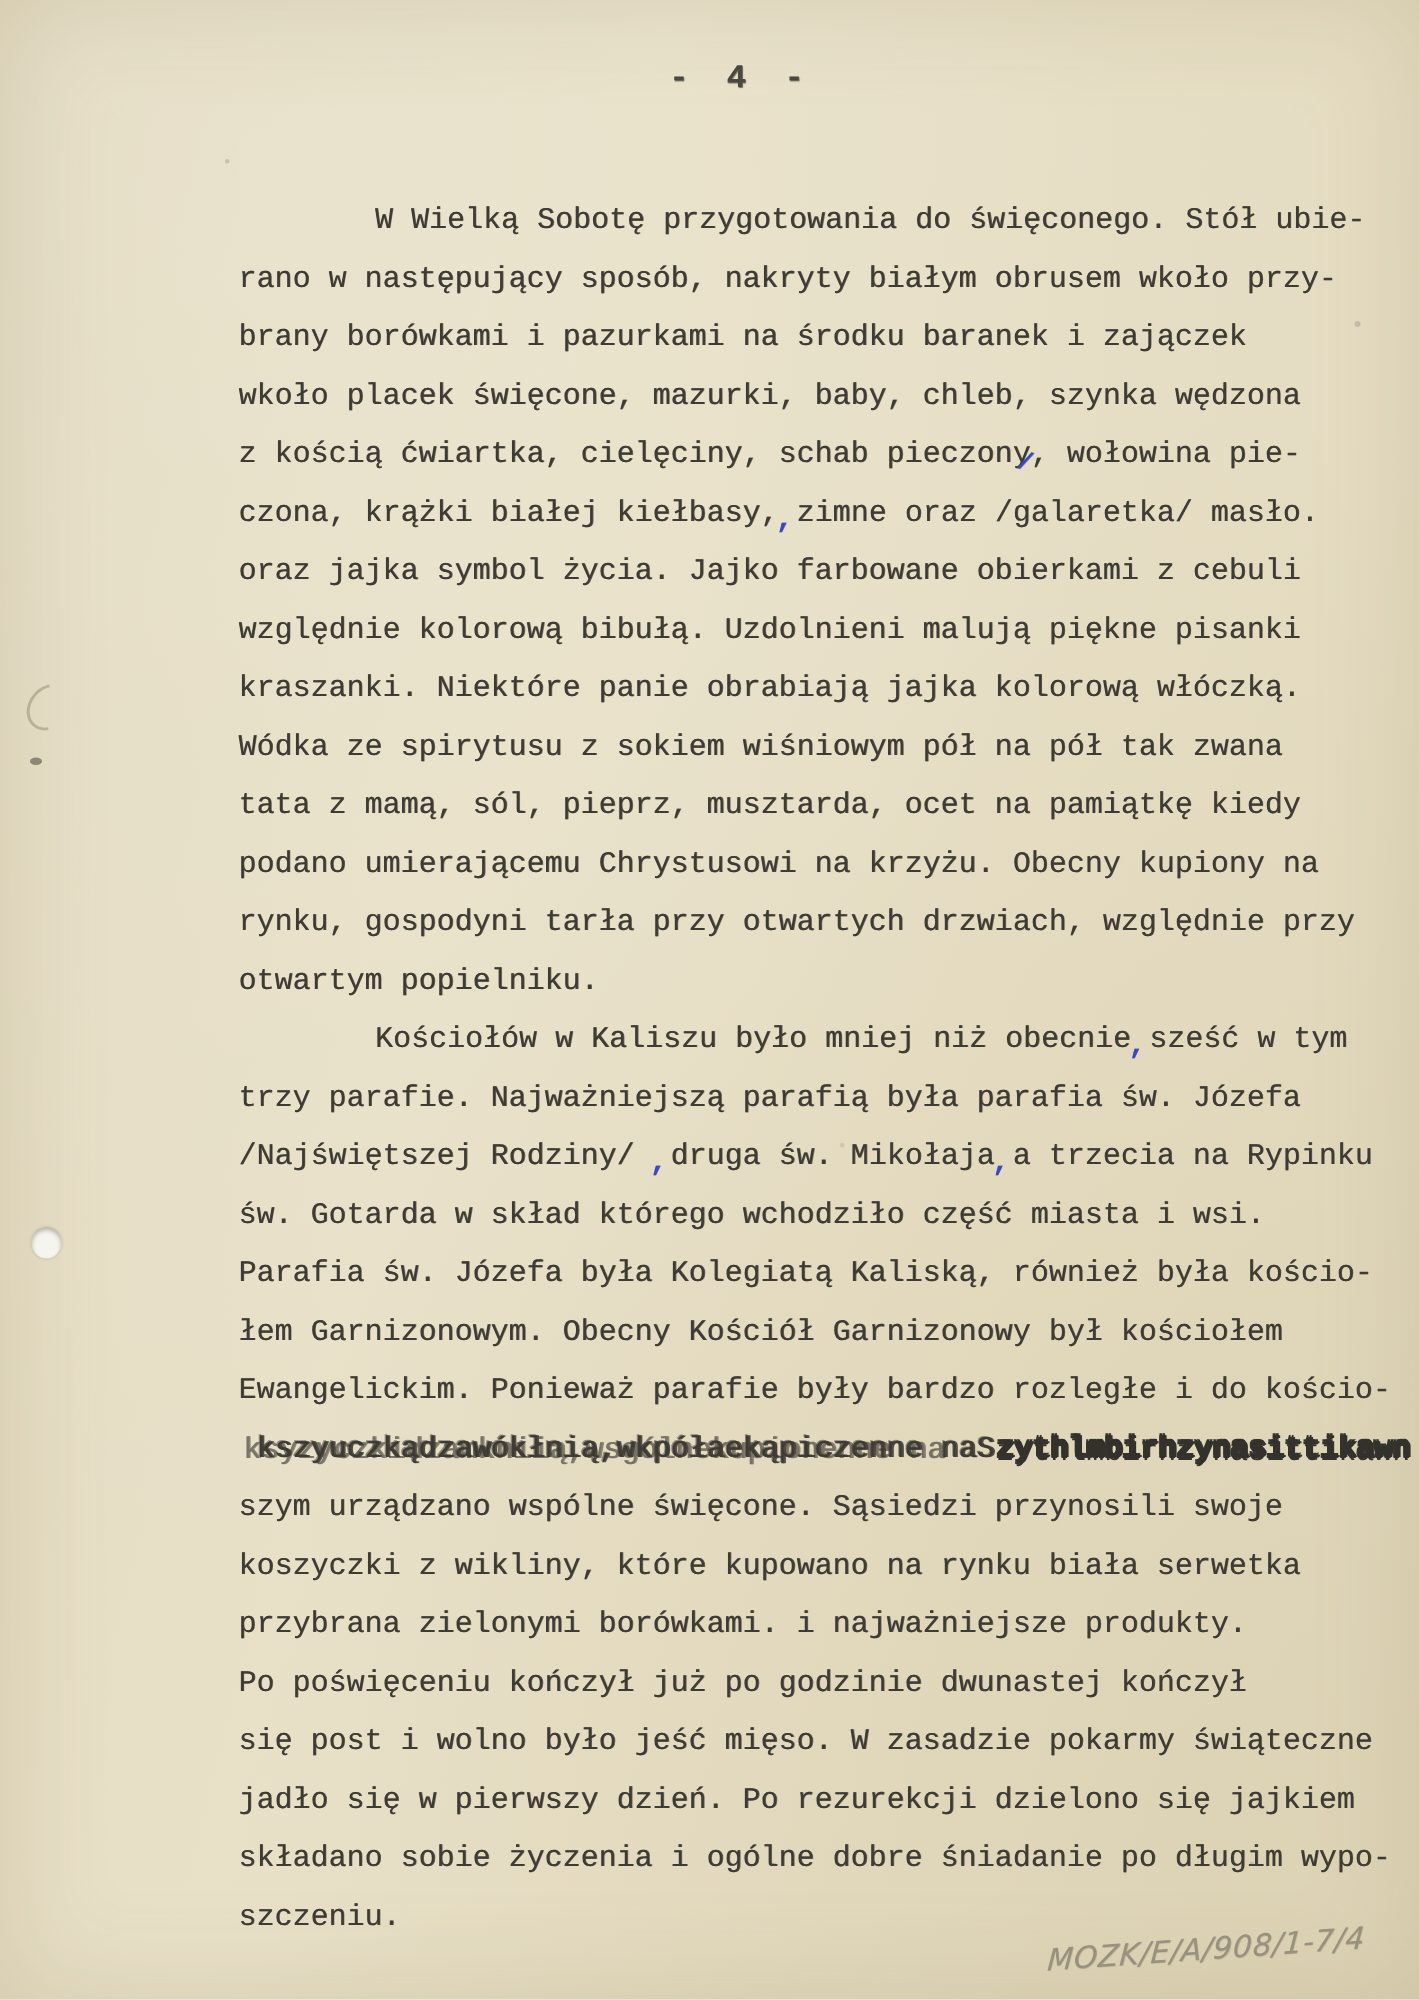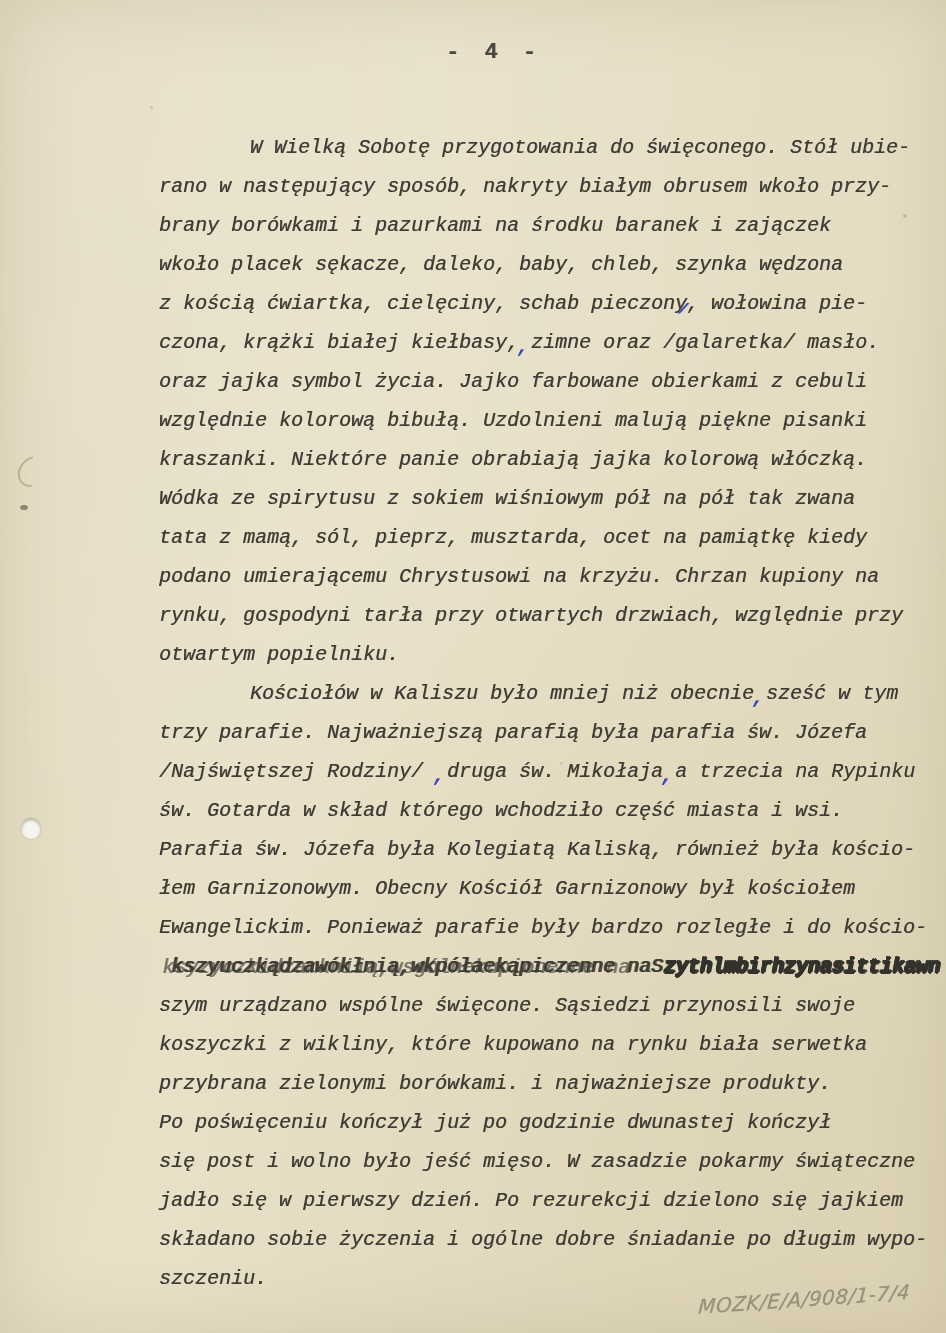--- a/index.html
+++ b/index.html
@@ -20,21 +20,21 @@
   .page-number{
     position:absolute;top:40px;left:0;right:0;text-align:center;margin-left:42px;
     font-size:22px;font-weight:bold;letter-spacing:6px;color:#4a4841;
     text-shadow:0.5px 0.4px 0.6px rgba(62,59,53,0.65);
   }
   .textblock{
     position:absolute;left:159px;top:128px;width:788px;
     font-size:20px;line-height:39px;color:#3e3b35;
     text-shadow:0.4px 0.3px 0.4px rgba(62,59,53,0.7);
   }
-  .line{height:39px;white-space:pre;font-style:italic;}
+  .line{height:39px;white-space:pre;}
   .line.indent{padding-left:91px;}
   .blue{
     color:#3a49c0;position:relative;top:4px;left:-2px;font-weight:600;
     text-shadow:0.3px 0.3px 0.4px rgba(58,73,192,0.6);
   }
   .line.struck{position:relative;}
   .smudge{
     text-shadow:1.2px 0.4px 0.4px rgba(55,52,46,0.85), -0.8px -0.3px 0.3px rgba(55,52,46,0.5);
     margin-left:12px;
   }
@@ -86,29 +86,29 @@
 </head>
 <body>
 
 <div class="paper">
   <div class="page-number">- 4 -</div>
 
   <div class="textblock" id="textblock">
       <div class="line indent"><span>W Wielką Sobotę przygotowania do święconego. Stół ubie-</span></div>
       <div class="line"><span>rano w następujący sposób, nakryty białym obrusem wkoło przy-</span></div>
       <div class="line"><span>brany borówkami i pazurkami na środku baranek i zajączek</span></div>
-      <div class="line"><span>wkoło placek sękacze, daleko, baby, chleb, szynka wędzona</span></div>
+      <div class="line"><span>wkoło placek święcone, mazurki, baby, chleb, szynka wędzona</span></div>
       <div class="line"><span>z kością ćwiartka, cielęciny, schab pieczony, wołowina pie-</span></div>
       <div class="line"><span>czona, krążki białej kiełbasy,</span><span class="blue">,</span><span>zimne oraz /galaretka/ masło.</span></div>
       <div class="line"><span>oraz jajka symbol życia. Jajko farbowane obierkami z cebuli</span></div>
       <div class="line"><span>względnie kolorową bibułą. Uzdolnieni malują piękne pisanki</span></div>
       <div class="line"><span>kraszanki. Niektóre panie obrabiają jajka kolorową włóczką.</span></div>
       <div class="line"><span>Wódka ze spirytusu z sokiem wiśniowym pół na pół tak zwana</span></div>
       <div class="line"><span>tata z mamą, sól, pieprz, musztarda, ocet na pamiątkę kiedy</span></div>
-      <div class="line"><span>podano umierającemu Chrystusowi na krzyżu. Chrzan kupiony na</span></div>
+      <div class="line"><span>podano umierającemu Chrystusowi na krzyżu. Obecny kupiony na</span></div>
       <div class="line"><span>rynku, gospodyni tarła przy otwartych drzwiach, względnie przy</span></div>
       <div class="line"><span>otwartym popielniku.</span></div>
       <div class="line indent"><span>Kościołów w Kaliszu było mniej niż obecnie</span><span class="blue">,</span><span>sześć w tym</span></div>
       <div class="line"><span>trzy parafie. Najważniejszą parafią była parafia św. Józefa</span></div>
       <div class="line"><span>/Najświętszej Rodziny/ </span><span class="blue">,</span><span>druga św. Mikołaja</span><span class="blue">,</span><span>a trzecia na Rypinku</span></div>
       <div class="line"><span>św. Gotarda w skład którego wchodziło część miasta i wsi.</span></div>
       <div class="line"><span>Parafia św. Józefa była Kolegiatą Kaliską, również była kościo-</span></div>
       <div class="line"><span>łem Garnizonowym. Obecny Kościół Garnizonowy był kościołem</span></div>
       <div class="line"><span>Ewangelickim. Ponieważ parafie były bardzo rozległe i do kościo-</span></div>
       <div class="line struck"><span class="smudge">kszyuczkądzawókłnią,wkpółaekąpiczenne naS</span><span class="heavy">zythlmbirhzynasittikawn</span><span class="over">ksyzyczkidzamkniią,wsgólnekupionenne na</span></div>

